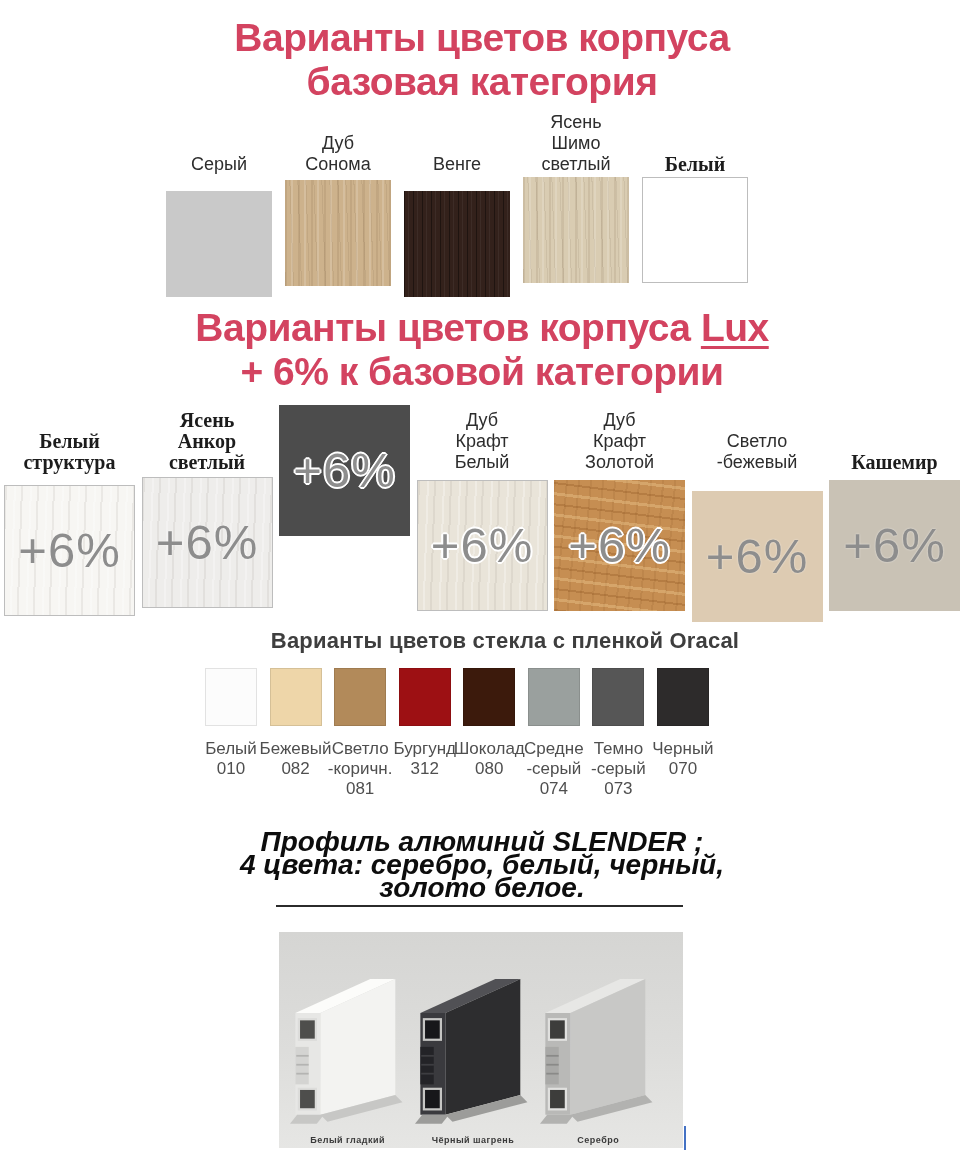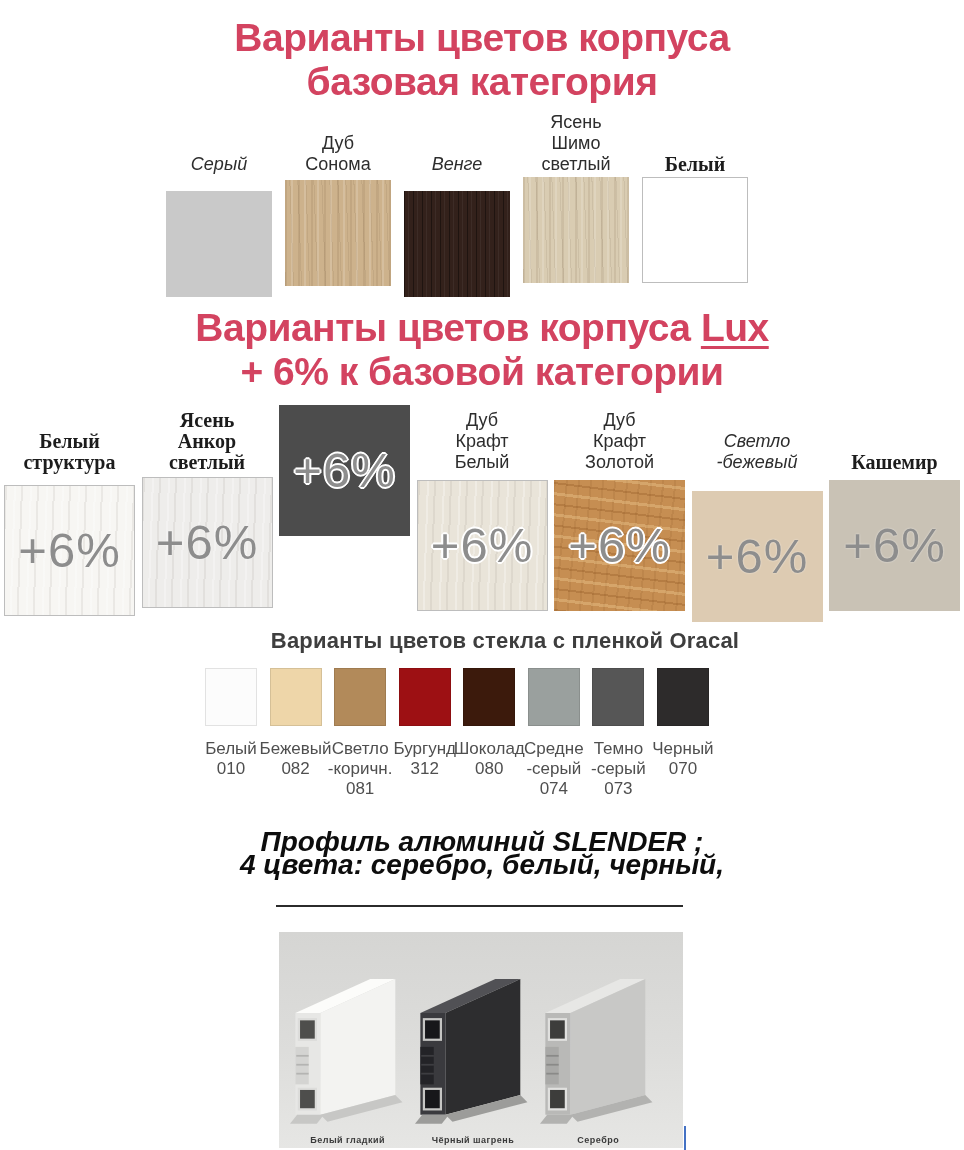--- a/index.html
+++ b/index.html
@@ -17,21 +17,21 @@
   .row { position:absolute; display:flex; justify-content:space-between; }
   .cell { display:flex; flex-direction:column; align-items:center; }
   .lblbox { display:flex; flex-direction:column; justify-content:flex-end;
             align-items:center; text-align:center; }
   .row-base .lblbox { height:50px; margin-bottom:2px; }
   .row-lux  .lblbox { height:68px; margin-bottom:4px; }
   .lbl-line { font-size:18px; line-height:21px; color:#2d2d2d; font-weight:500; white-space:nowrap; }
   .serif .lbl-line { font-family:"Liberation Serif", serif; font-weight:bold; font-size:20px; color:#1c1c1c; }
   .lift-3  { padding-bottom:3px; }
   .lift-8  { padding-bottom:8px; }
-  .lift-14 { padding-bottom:14px;font-style:italic; }
+  .lift-14 { padding-bottom:14px; }
   .lift-26 { padding-bottom:26px; }
 
   .row-base { left:166px; top:125px; width:582px; }
   .row-base .swatch { width:106px; height:106px; }
   .row-lux  { left:4px; top:405px; width:956px; }
   .row-lux  .swatch { width:131px; height:131px; display:flex; align-items:center; justify-content:center; }
 
   .swatch { box-sizing:border-box; position:relative; }
   .bordered { border:1px solid #bdbdbd; }
 
@@ -280,20 +280,21 @@
         <div class="lbl-line">Черный</div>
         <div class="lbl-line">070</div>
         <div class="lbl-line"></div>
       </div>
     </div>
   </div>
 
   <div class="profile-note">
     <div>Профиль алюминий SLENDER ;</div>
     <div>4 цвета: серебро, белый, черный,</div>
+    <div>золото белое.</div>
   </div>
   <div class="hr-line"></div>
 
   <div class="profile-box">
 
     <div class="figure profile-white">
       <svg viewBox="0 0 130 190">
         <polygon points="6,58 34,58 118,20 90,20" fill="var(--top)"></polygon>
         <polygon points="34,58 118,20 118,150 34,172" fill="var(--main)"></polygon>
         <polygon points="34,172 118,150 126,158 42,180" fill="var(--base)"></polygon>

